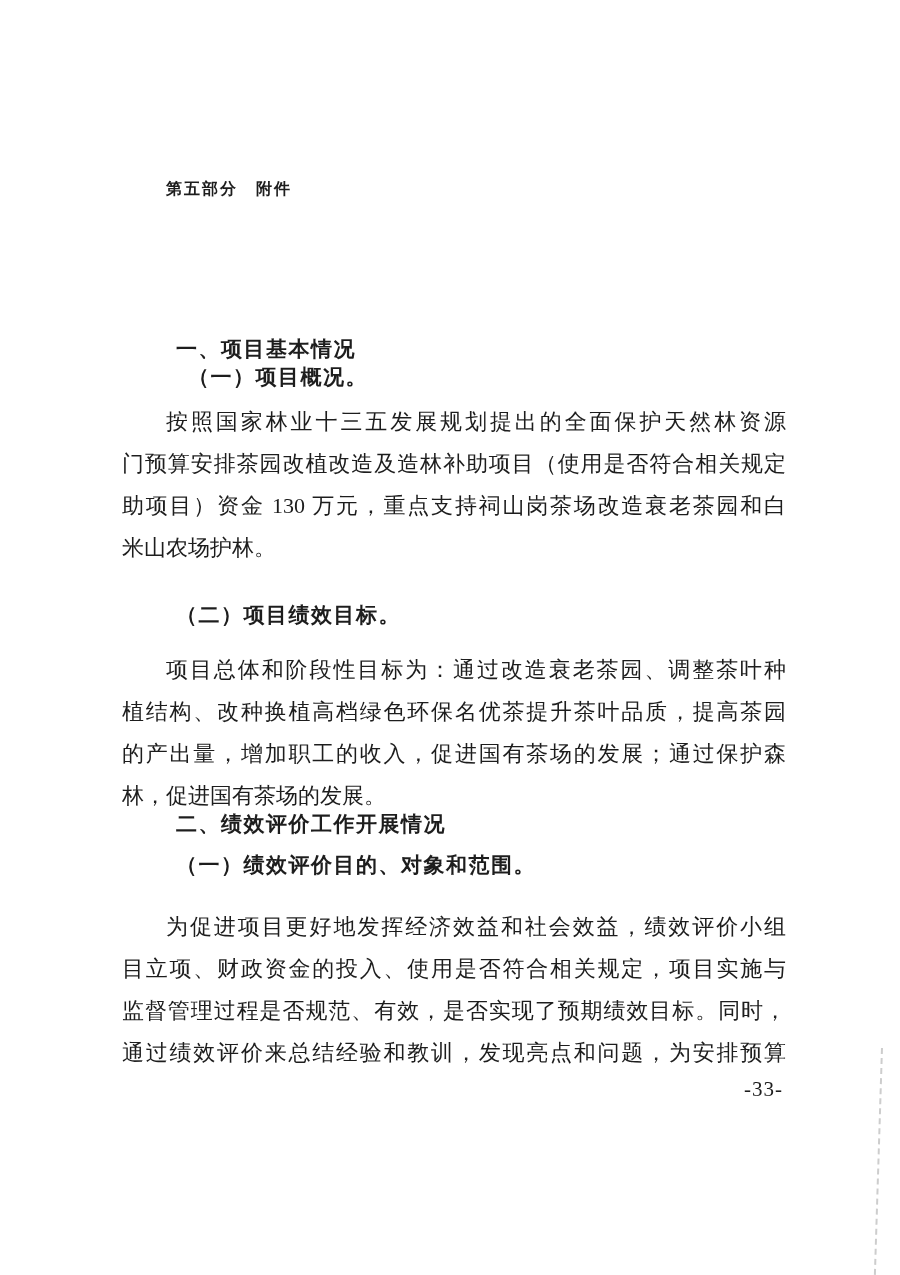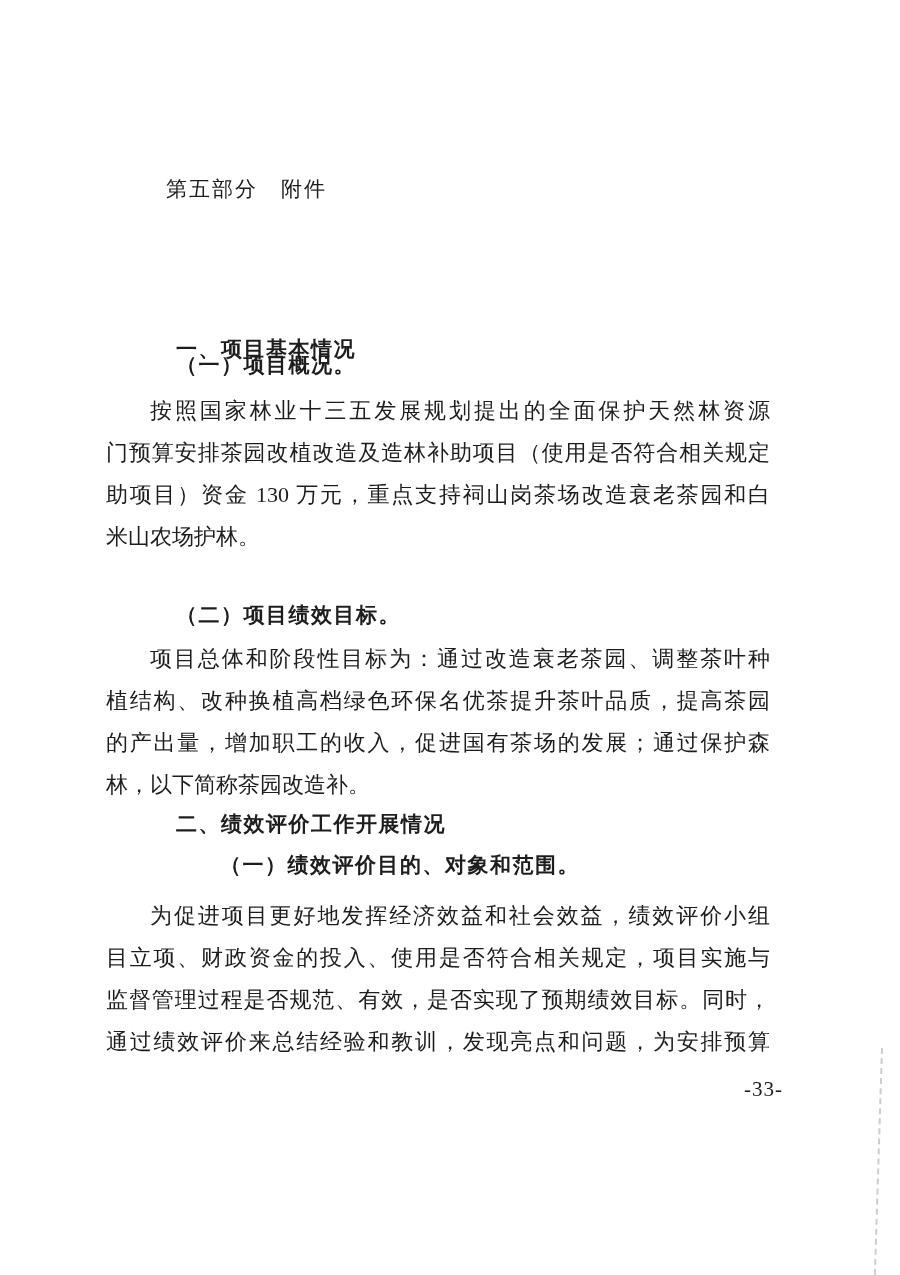--- a/index.html
+++ b/index.html
@@ -11,22 +11,22 @@
     background: #ffffff;
     color: #1d1d1d;
     font-family: "Liberation Serif", "DejaVu Serif", serif;
     overflow: hidden;
   }
   .sans { font-family: "Liberation Sans", "DejaVu Sans", sans-serif; }
 
   .kicker {
     position: absolute;
     left: 166px; top: 176px;
-    font-size: 21px; line-height: 25px;
-    font-weight: 400;
+    font-size: 16px; line-height: 25px;
+    font-weight: 700;
     letter-spacing: 2px;
     text-align: center;
   }
   .doc-title {
     position: absolute;
     left: 122px; top: 259px; width: 663px;
     font-size: 23px; line-height: 30px;
     font-weight: 700;
     letter-spacing: 1px;
     text-align: center;
@@ -34,29 +34,30 @@
   }
   .heading {
     position: absolute;
     left: 176px;
     font-size: 21px; line-height: 26px;
     font-weight: 700;
     letter-spacing: 1.5px;
     white-space: nowrap;
   }
   #h-s1      { top: 312px; margin-top: 24px; }
-  #h-s1-sub1 { top: 352px; }
+  #h-s1-sub1 { top: 364px; margin-left: 12px; }
   #h-s1-sub2 { top: 602px; }
   #h-s2      { top: 811px; }
-  #h-s2-sub1 { top: 852px; margin-left: 44px; }
+  #h-s2-sub1 { top: 852px; }
 
   .para {
     position: absolute;
-    left: 106px; width: 664px;
+    left: 122px; width: 664px;
     font-size: 22px;
+    margin-top: 11px;
   }
   #para-overview { top: 390px; }
   #para-goal     { top: 638px; }
   #para-eval     { top: 895px; }
 
   .jline {
     height: 42px; line-height: 42px;
     overflow: hidden;
     text-align: justify;
     text-align-last: justify;
@@ -101,21 +102,21 @@
     <div class="jline">助项目）资金 130 万元，重点支持祠山岗茶场改造衰老茶园和白</div>
     <div class="jline end">米山农场护林。</div>
   </div>
 
   <div class="heading sans" id="h-s1-sub2">（二）项目绩效目标。</div>
 
   <div class="para" id="para-goal">
     <div class="jline first">项目总体和阶段性目标为：通过改造衰老茶园、调整茶叶种</div>
     <div class="jline">植结构、改种换植高档绿色环保名优茶提升茶叶品质，提高茶园</div>
     <div class="jline">的产出量，增加职工的收入，促进国有茶场的发展；通过保护森</div>
-    <div class="jline end">林，以下简称茶园改造补。</div>
+    <div class="jline end">林，促进国有茶场的发展。</div>
   </div>
 
   <div class="heading sans" id="h-s2">二、绩效评价工作开展情况</div>
 
   <div class="heading sans" id="h-s2-sub1">（一）绩效评价目的、对象和范围。</div>
 
   <div class="para" id="para-eval">
     <div class="jline first">为促进项目更好地发挥经济效益和社会效益，绩效评价小组</div>
     <div class="jline">目立项、财政资金的投入、使用是否符合相关规定，项目实施与</div>
     <div class="jline">监督管理过程是否规范、有效，是否实现了预期绩效目标。同时，</div>

